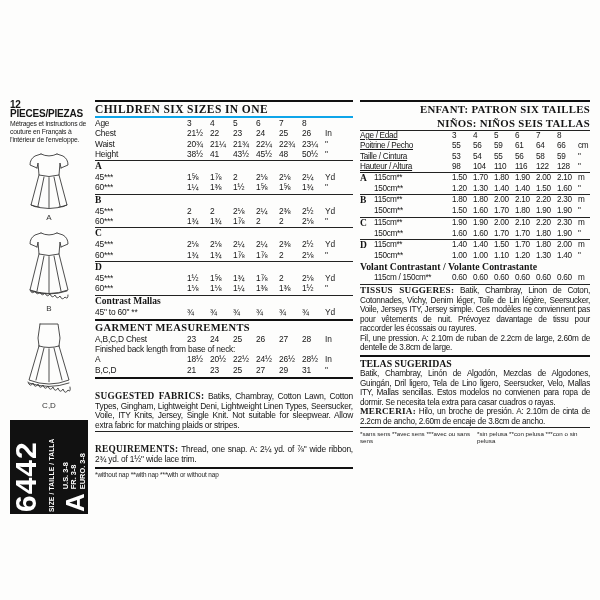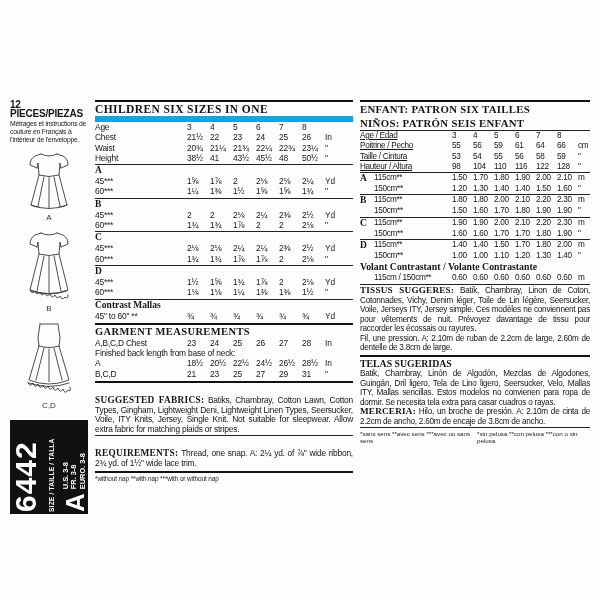--- a/index.html
+++ b/index.html
@@ -25,38 +25,38 @@
   .sb-ranges{font-size:7.4px;font-weight:bold;line-height:8.4px;}
 
   
   .panel-top{border-top:2.5px solid #111;}
   .rule{border-top:1px solid #222;margin:1px 0 1px 0;}
   .rule2{border-top:2px solid #111;margin:2px 0 1px 0;}
 
   
   .colC{width:258px;flex:none;}
   .c-title{font-family:"Liberation Serif",serif;font-weight:bold;font-size:11.5px;
-           letter-spacing:0.4px;padding:1px 0 1px 0;border-bottom:6px solid #0ea5e9;}
+           letter-spacing:0.4px;padding:1px 0 1px 0;border-bottom:2px solid #0ea5e9;}
   .crow{display:grid;grid-template-columns:92px 23px 23px 23px 23px 23px 23px 22px;
         font-size:8.4px;line-height:10.3px;letter-spacing:-0.2px;}
   .crow .u{color:#222;}
   .sec-letter{font-family:"Liberation Serif",serif;font-weight:bold;font-size:9.5px;line-height:11px;}
   .sec-head{border-top:1px solid #222;margin-top:1px;}
   .cr-title{font-family:"Liberation Serif",serif;font-weight:bold;font-size:9.5px;line-height:11px;}
   .g-title{font-family:"Liberation Serif",serif;font-weight:bold;font-size:10.5px;
            letter-spacing:0.4px;line-height:12px;}
   .para{font-size:8.4px;line-height:9.6px;letter-spacing:-0.2px;text-align:justify;margin-top:13px;}
   .para b{font-family:"Liberation Serif",serif;font-size:9.3px;letter-spacing:0.3px;}
   .footnote{font-size:6.4px;letter-spacing:-0.1px;margin-top:2px;color:#222;}
 
   
   .colR{width:230px;flex:none;}
   .r-title{font-family:"Liberation Serif",serif;font-weight:bold;font-size:10.8px;
            letter-spacing:0.3px;line-height:12.5px;padding-top:1px;}
-  .r-title-wrap{border-bottom:1px solid #222;padding-bottom:1px;}
+  .r-title-wrap{border-bottom:1px solid #222;padding-bottom:1px;text-align:right;}
   .rrow{display:grid;grid-template-columns:14px 78px 21px 21px 21px 21px 21px 21px 15px;
         font-size:8.2px;line-height:10.3px;letter-spacing:-0.3px;}
   .rrow .lab2{grid-column:1 / span 2;text-decoration:underline;}
   .r-sec-line{border-top:1px solid #222;}
   .r-heading{font-family:"Liberation Serif",serif;font-weight:bold;font-size:9.8px;line-height:11.5px;}
   .r-para{font-size:8.2px;line-height:9.5px;letter-spacing:-0.25px;text-align:justify;}
   .r-para b{font-family:"Liberation Serif",serif;font-size:9.2px;letter-spacing:0.2px;}
   .r-footnotes{display:flex;justify-content:space-between;font-size:6.2px;margin-top:2px;color:#222;}
 
   .dress{stroke:#3a3a3a;fill:none;stroke-width:0.9;stroke-linecap:round;stroke-linejoin:round;}
@@ -326,21 +326,21 @@
       <div class="rule" style="border-top-width:1.5px"></div>
       <div class="para"><b>REQUIREMENTS:</b><span> Thread, one snap. A: 2¼ yd. of ⅞" wide ribbon, 2¾ yd. of 1½" wide lace trim.</span></div>
 
       <div class="rule2"></div>
       <div class="footnote">*without nap      **with nap      ***with or without nap</div>
     </div>
 
     <div class="colR panel-top">
       <div class="r-title-wrap">
         <div class="r-title">ENFANT: PATRON SIX TAILLES</div>
-        <div class="r-title">NIÑOS: PATRÓN SEIS ENFANT</div>
+        <div class="r-title">NIÑOS: NIÑOS SEIS TALLAS</div>
       </div>
       <div id="right-rows">
           <div class="rrow">
             <div class="lab2">Age / Edad</div>
             <div>3</div>
             <div>4</div>
             <div>5</div>
             <div>6</div>
             <div>7</div>
             <div>8</div>

